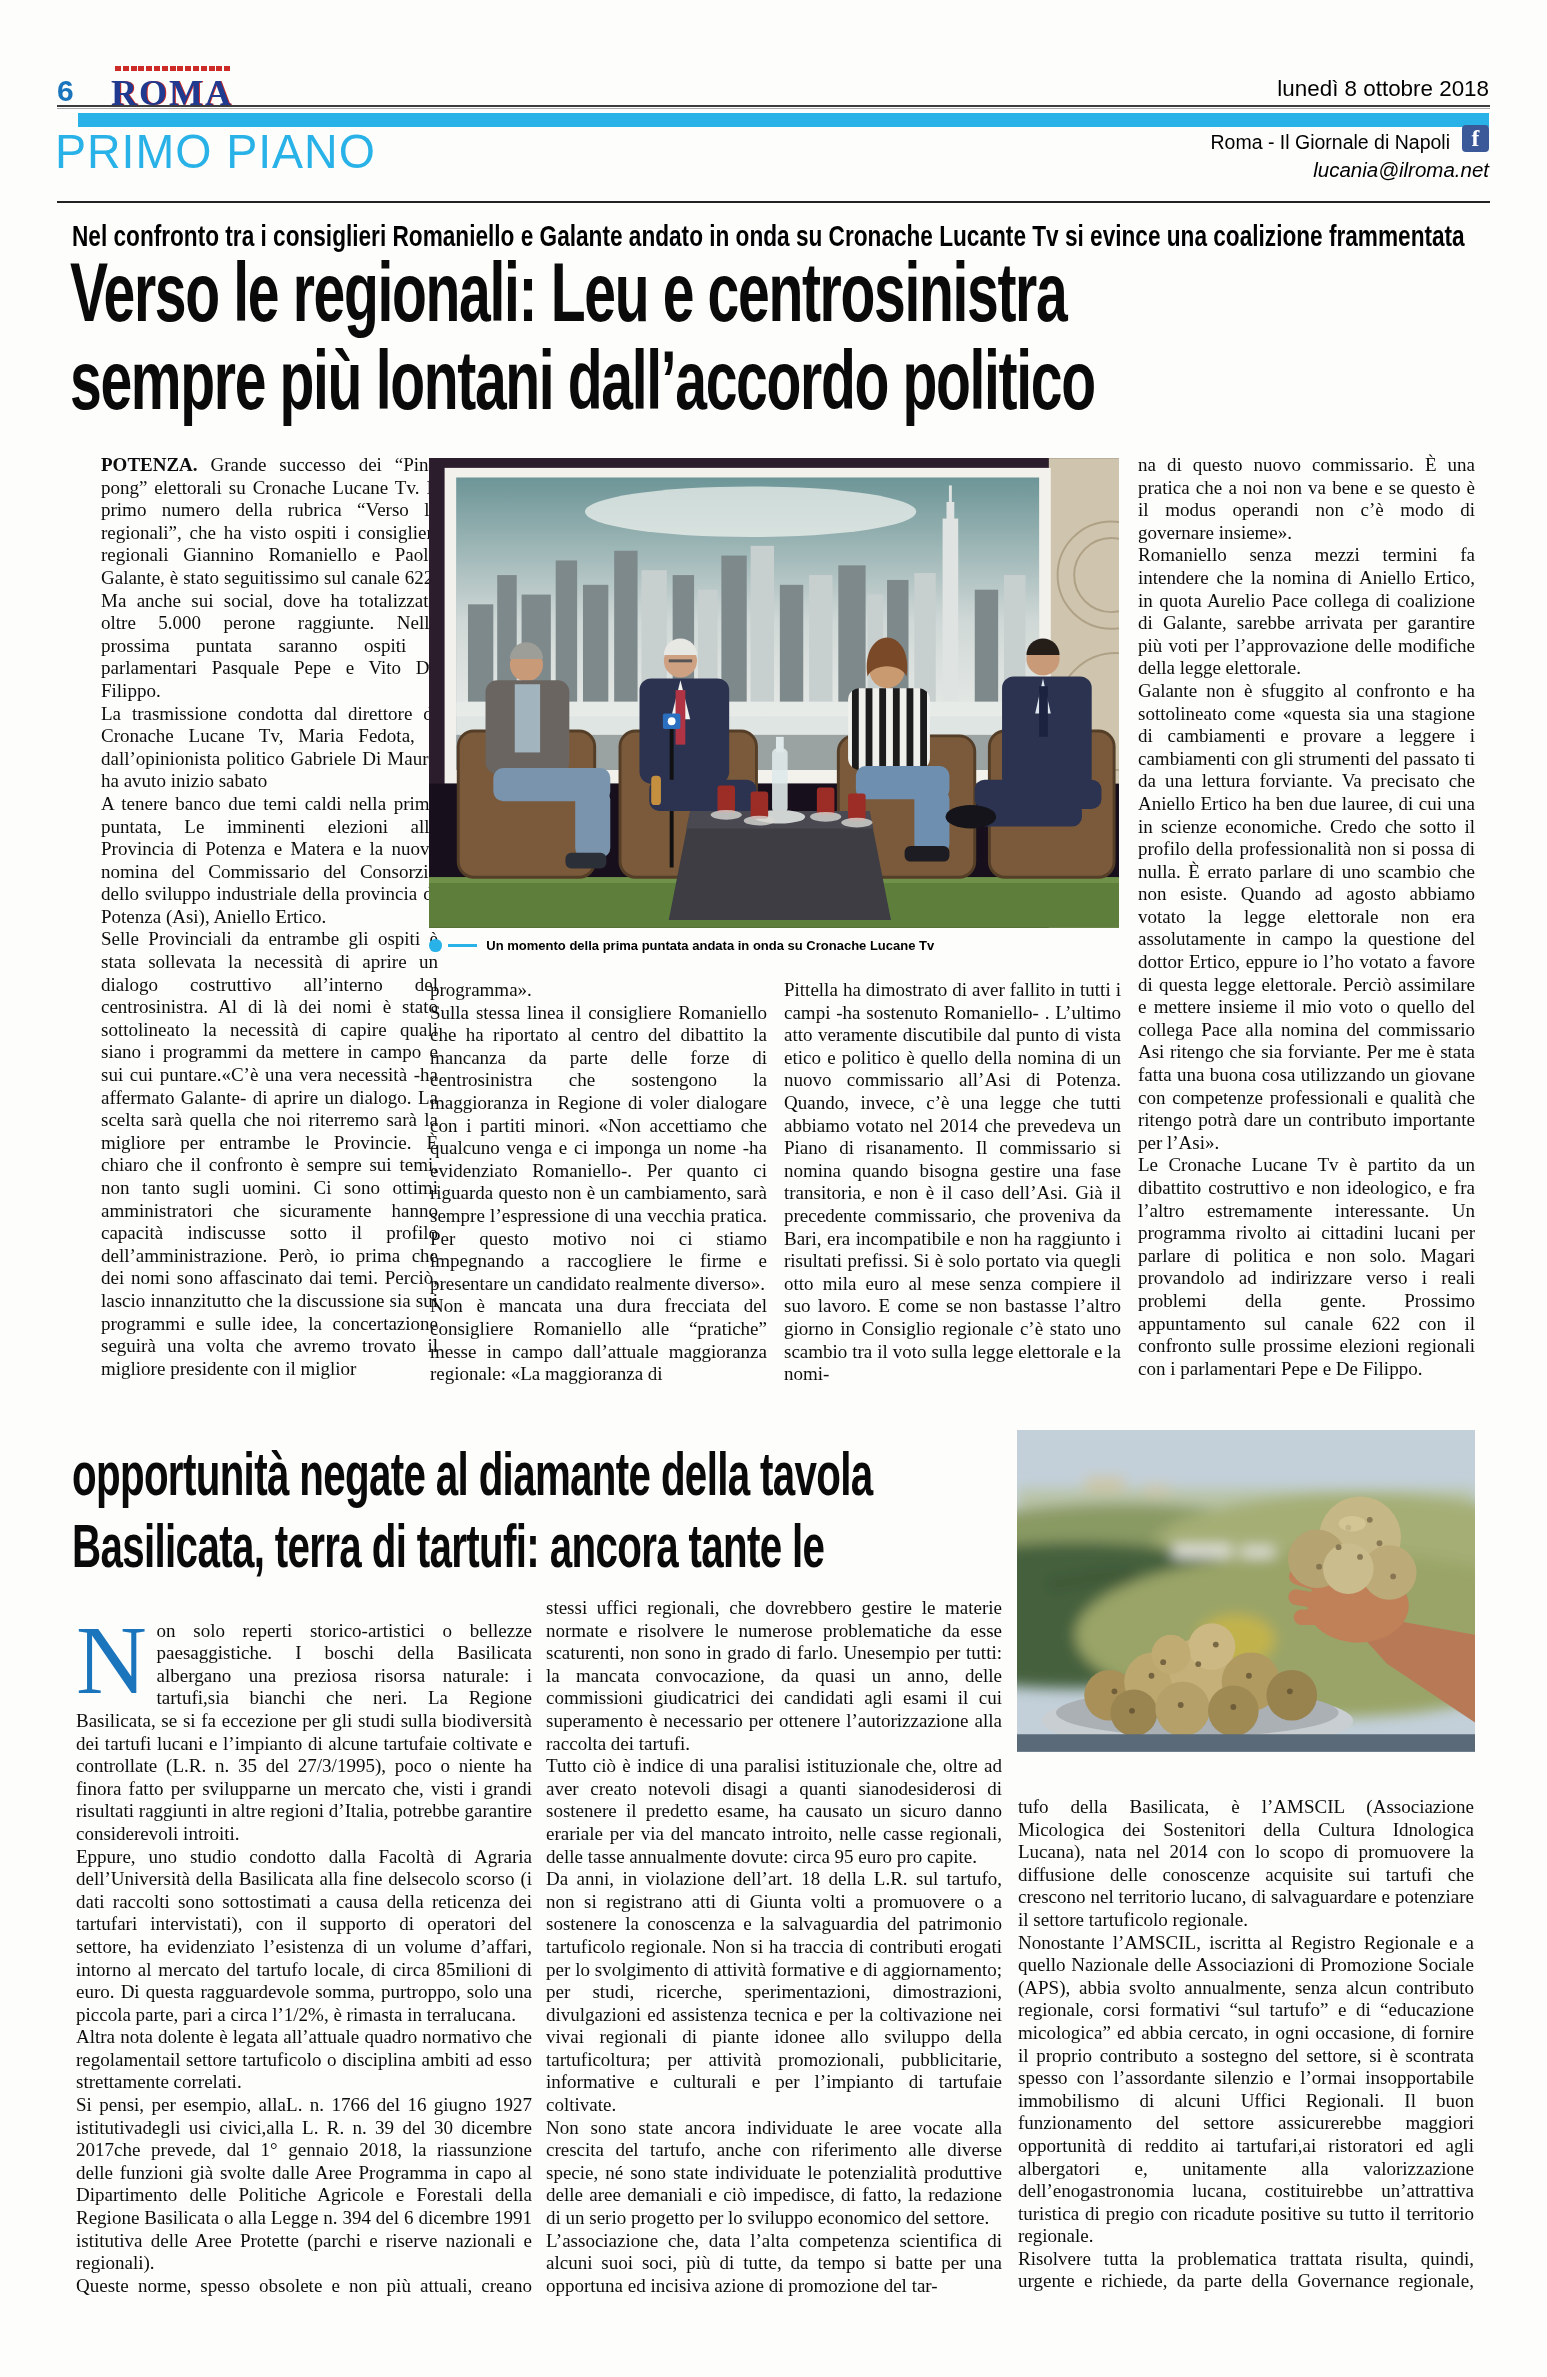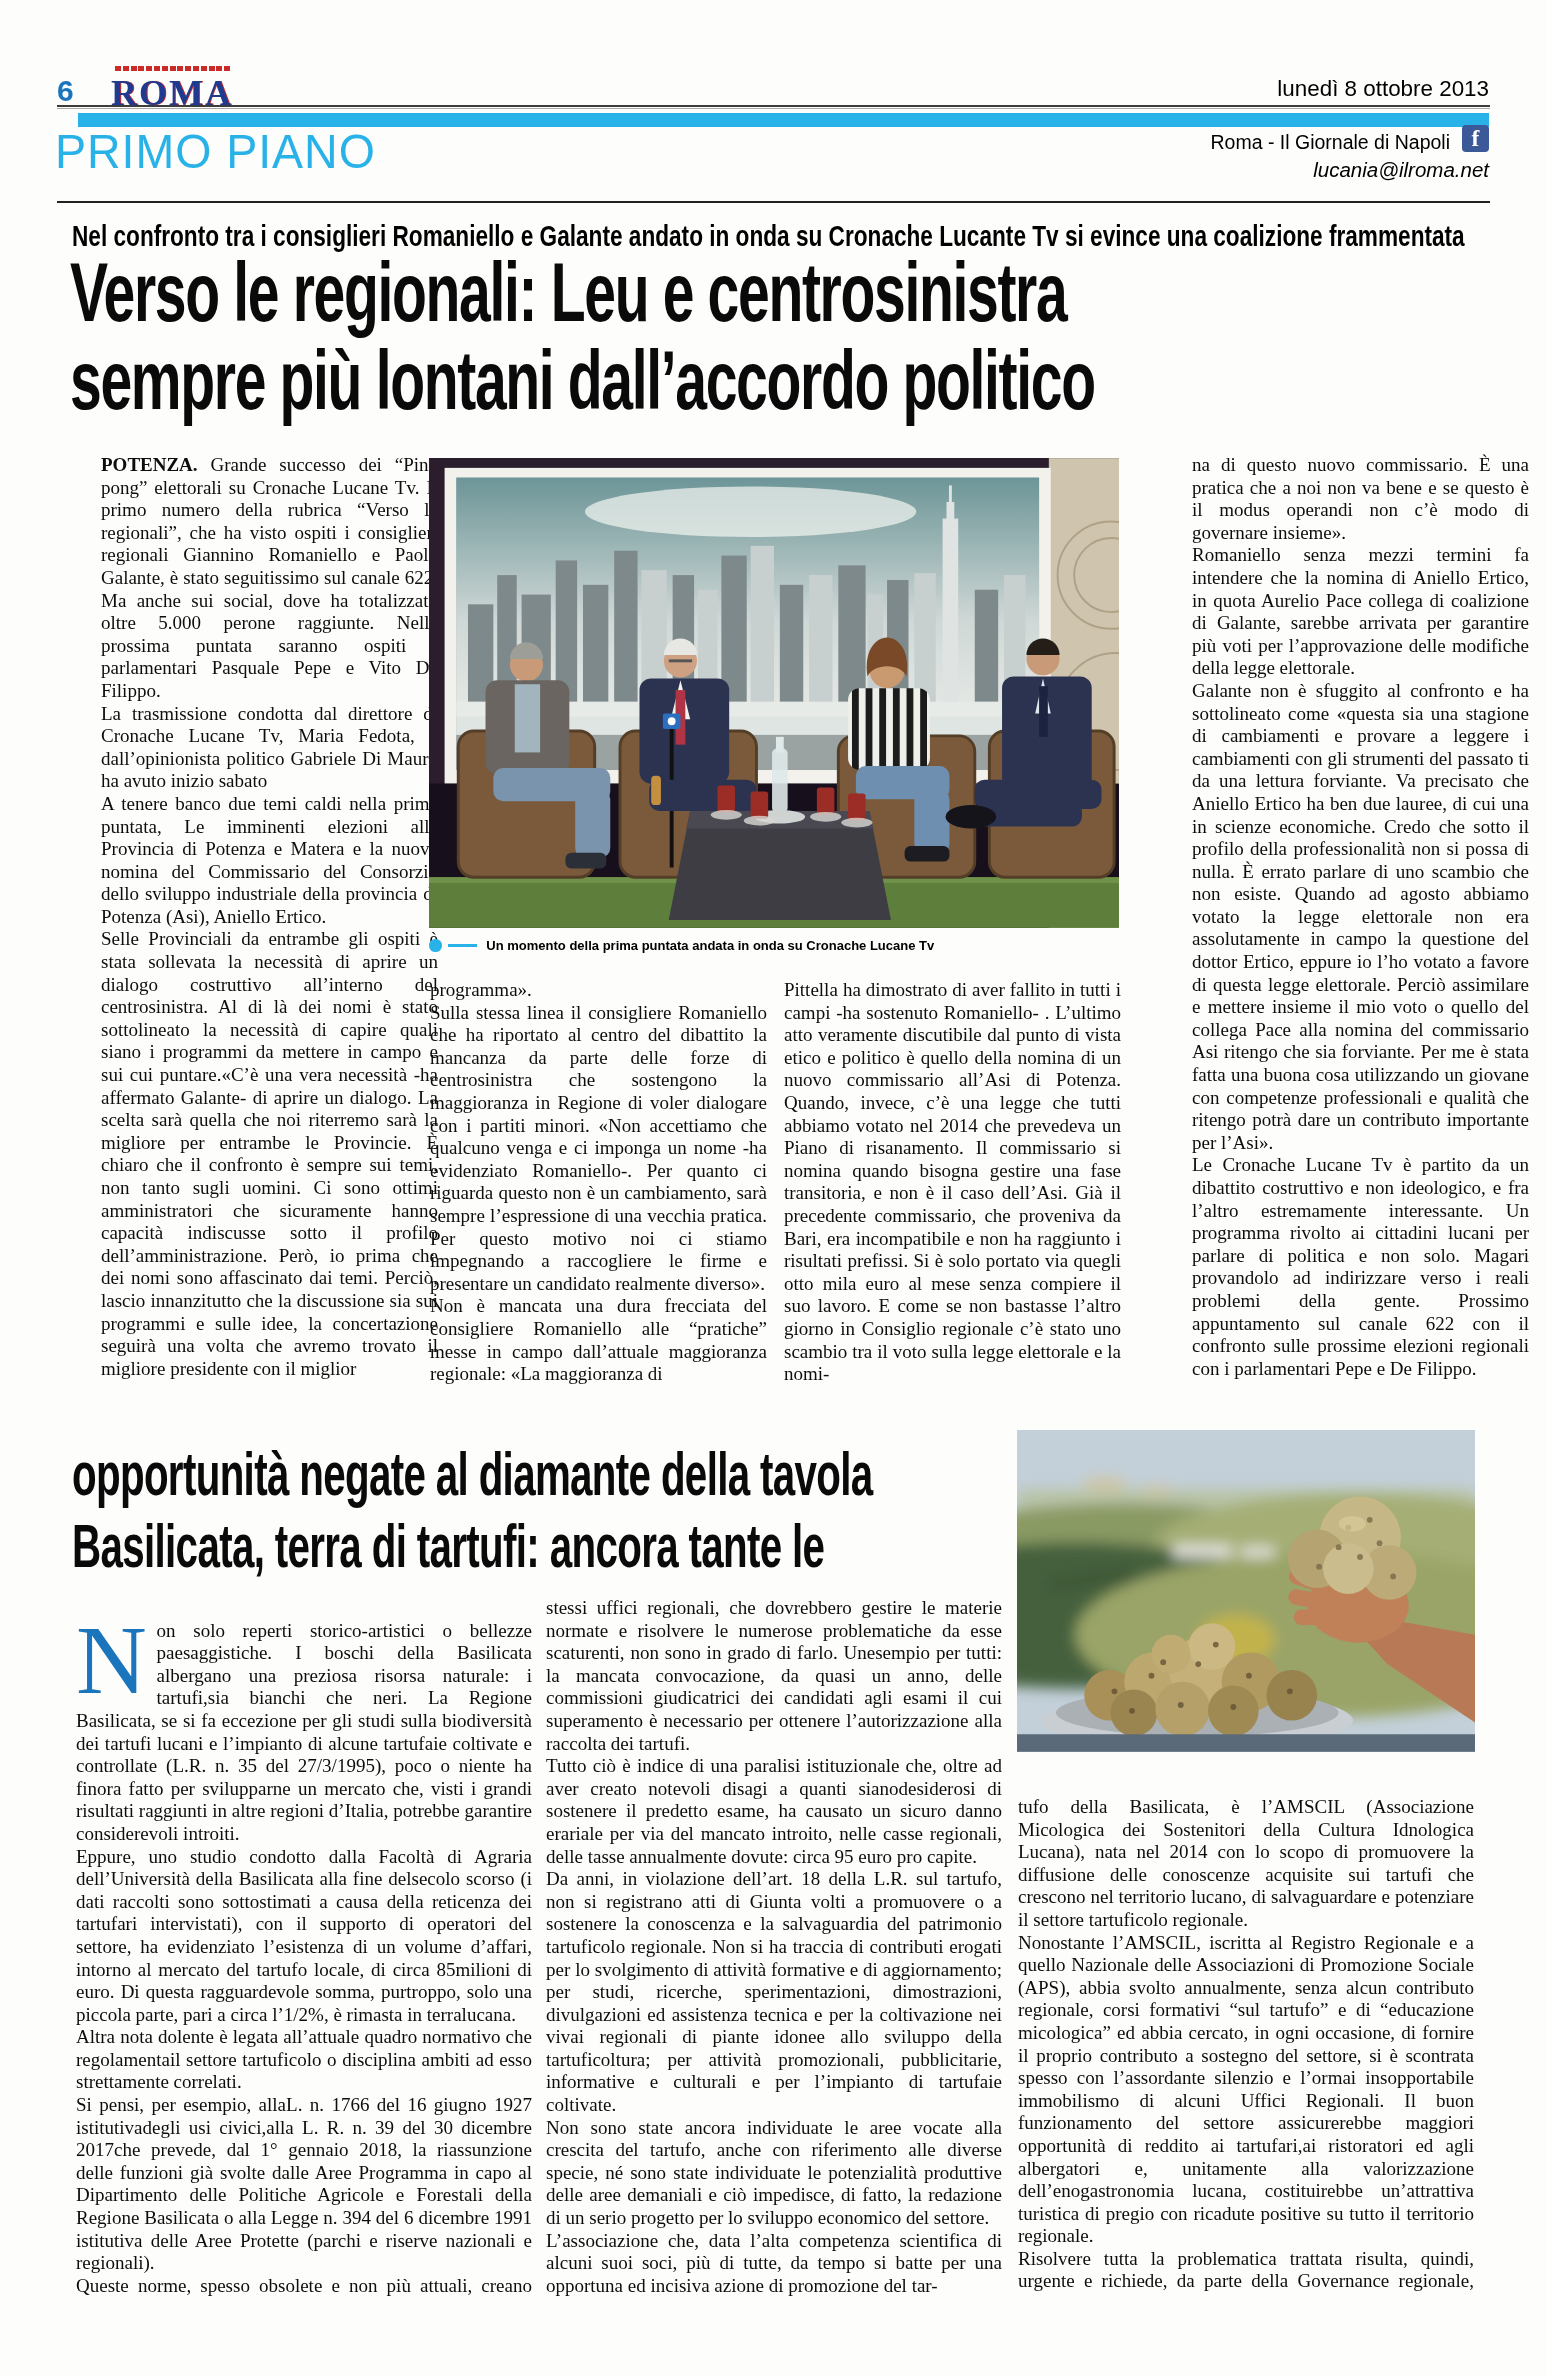--- a/index.html
+++ b/index.html
@@ -26,21 +26,21 @@
 
   
   .kicker{left:72px;top:220px;font-size:29px;font-weight:bold;color:#000;}
   .headline1{left:70px;top:248px;font-size:84px;line-height:88px;font-weight:bold;color:#0a0a0a;letter-spacing:-2px;}
   .bodycol{font-family:"Liberation Serif",serif;font-size:19px;line-height:22.6px;text-align:justify;
            color:#0d0d0d;white-space:pre-line;overflow:hidden;}
   .a1c{width:337px;}
   .a1c1{left:76px;top:454px;height:965px;margin-left:25px;}
   .a1c2{left:430px;top:979px;height:441px;}
   .a1c3{left:784px;top:979px;height:441px;}
-  .a1c4{left:1192px;top:454px;height:965px;}
+  .a1c4{left:1138px;top:454px;height:965px;}
   .photo1{left:429px;top:458px;width:690px;height:470px;overflow:hidden;background:#2e2030;}
   .caption{left:429px;top:938px;width:694px;font-size:13px;font-weight:bold;color:#000;display:flex;align-items:center;gap:5.9px;}
   .cap-dot{width:12.7px;height:12.7px;border-radius:50%;background:#29b2e8;flex:0 0 auto;}
   .cap-dash{width:29px;height:3.9px;background:#29b2e8;flex:0 0 auto;margin-right:3.9px;}
 
   
   .headline2{left:72px;top:1438px;font-size:62px;line-height:72px;font-weight:bold;color:#0a0a0a;letter-spacing:-1px;}
   .photo2{left:1017px;top:1430px;width:458px;height:322px;overflow:hidden;background:#c8d4de;}
   .a2c{width:456px;}
   .a2c1{left:76px;top:1597px;height:700px;}
@@ -51,21 +51,21 @@
   .leadword{font-weight:bold;}
 </style>
 </head>
 <body>
 
 <div class="page">
 
   <div class="abs pagenum">6</div>
   <div class="abs tagline"></div>
   <div class="abs logo">ROMA</div>
-  <div class="abs date">lunedì 8 ottobre 2013</div>
+  <div class="abs date">lunedì 8 ottobre 2018</div>
   <div class="abs rule1"></div>
   <div class="abs band"></div>
   <div class="abs section-title"><span class="squeeze" style="transform:scaleX(.95)">PRIMO PIANO</span></div>
   <div class="abs mast1">Roma - Il Giornale di Napoli</div>
   <div class="abs fb">f</div>
   <div class="abs mast2">lucania@ilroma.net</div>
   <div class="abs rule2"></div>
 
   <div class="abs kicker"><span class="squeeze" style="transform:scaleX(.78)">Nel confronto tra i consiglieri Romaniello e Galante andato in onda su Cronache Lucante Tv si evince una coalizione frammentata</span></div>
   <div class="abs headline1">

